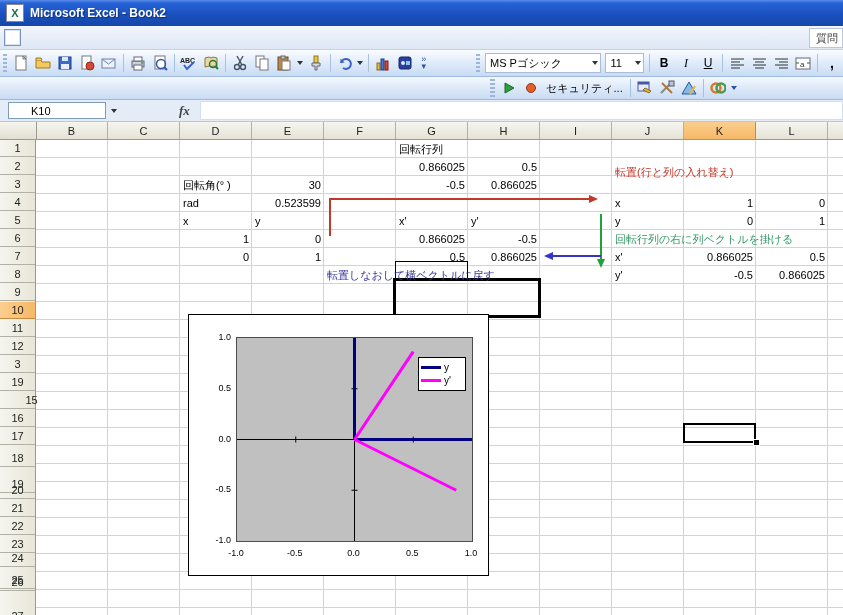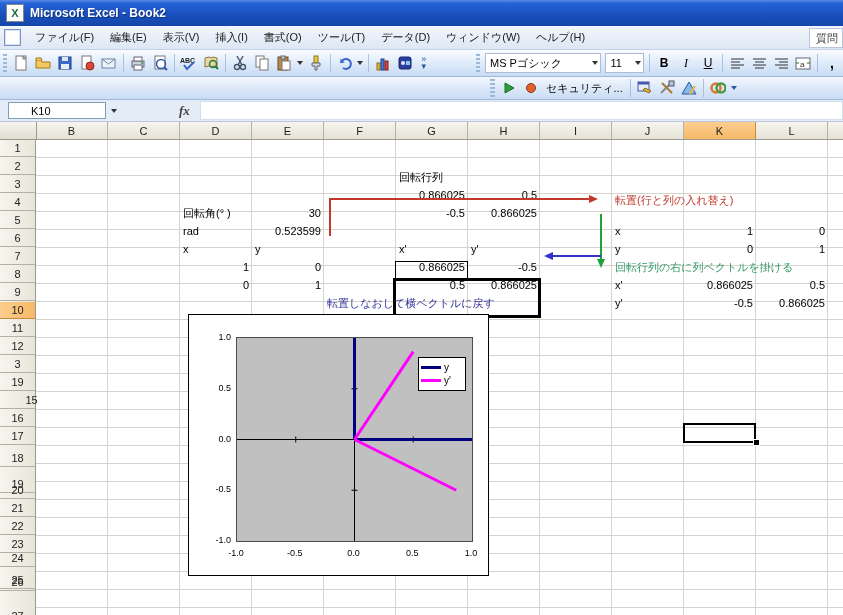--- a/index.html
+++ b/index.html
@@ -64,21 +64,21 @@
   .colhead.sel{background:linear-gradient(180deg,#FBCE8E,#F6B968);border-right:1px solid #C88A3C;font-weight:normal;}
   .rowheads{position:absolute;left:0;top:18px;width:36px;height:475px;
     background:linear-gradient(90deg,#F6F5EE,#E8E6D9);border-right:1px solid #9C9A8C;box-sizing:border-box;}
   .rowhead{position:absolute;left:0;width:35px;height:17px;display:flex;align-items:center;justify-content:center;
     border-bottom:1px solid #B3B1A5;box-sizing:border-box;color:#222;}
   .rowhead.sel{background:linear-gradient(90deg,#FBCE8E,#F6B968);border-bottom:1px solid #C88A3C;}
   .gridbg{position:absolute;left:36px;top:18px;width:807px;height:475px;
     background-image:
       repeating-linear-gradient(to right,transparent 0 71px,#D4D4CA 71px 72px),
       repeating-linear-gradient(to bottom,transparent 0 17px,#D4D4CA 17px 18px);}
-  .cell{position:absolute;height:18px;line-height:18px;overflow:hidden;box-sizing:border-box;padding:0 3px;z-index:3;margin-top:28px;}
+  .cell{position:absolute;height:18px;line-height:18px;overflow:hidden;box-sizing:border-box;padding:0 3px;z-index:3;}
   .cell.nowrap{overflow:visible;white-space:nowrap;}
   .matrixbox{position:absolute;left:393px;top:156px;width:148px;height:40px;border:3px solid #000;
     box-sizing:border-box;z-index:2;}
   .g1box{position:absolute;left:395px;top:139px;width:73px;height:19px;border:1px solid #000;box-sizing:border-box;z-index:2;}
   .selcell{position:absolute;left:683px;top:301px;width:73px;height:20px;border:2px solid #000;box-sizing:border-box;z-index:4;}
   .selhandle{position:absolute;left:753px;top:317px;width:5px;height:5px;background:#000;border:1px solid #fff;z-index:5;}
   
   .chart{position:absolute;left:188px;top:192px;width:301px;height:262px;background:#fff;
     border:1px solid #000;box-sizing:border-box;z-index:10;}
   .plot{position:absolute;left:47px;top:22px;width:237px;height:205px;background:#C0C0C0;
@@ -96,31 +96,20 @@
 </head>
 <body>
 
 <div class="titlebar">
   <div class="app-icon">X</div>
   <div class="title">Microsoft Excel - Book2</div>
 </div>
 
 <div class="menubar">
   <div class="doc-icon"></div>
-  <div id="menu-items" style="display:flex;">
-      <div class="menu-item">ファイル(F)</div>
-      <div class="menu-item">編集(E)</div>
-      <div class="menu-item">表示(V)</div>
-      <div class="menu-item">挿入(I)</div>
-      <div class="menu-item">書式(O)</div>
-      <div class="menu-item">ツール(T)</div>
-      <div class="menu-item">データ(D)</div>
-      <div class="menu-item">ウィンドウ(W)</div>
-      <div class="menu-item">ヘルプ(H)</div>
-    </div>
   <div class="askbox">質問</div>
 </div>
 
 <div class="tb1">
   <div class="grip"></div>
   <div class="tbtn">
     <svg width="16" height="16">
         <rect x="3" y="1" width="10" height="14" fill="#fff" stroke="#777"></rect>
         <path d="M10 1 l3 3 h-3 z" fill="#D8E4F0" stroke="#777"></path>
       </svg>

